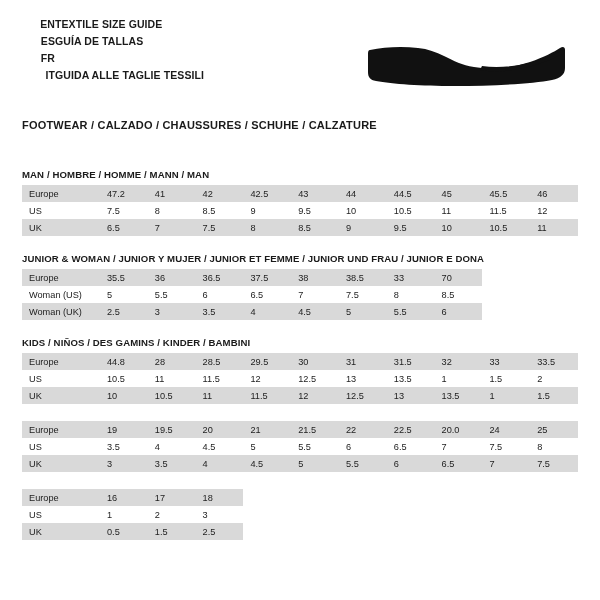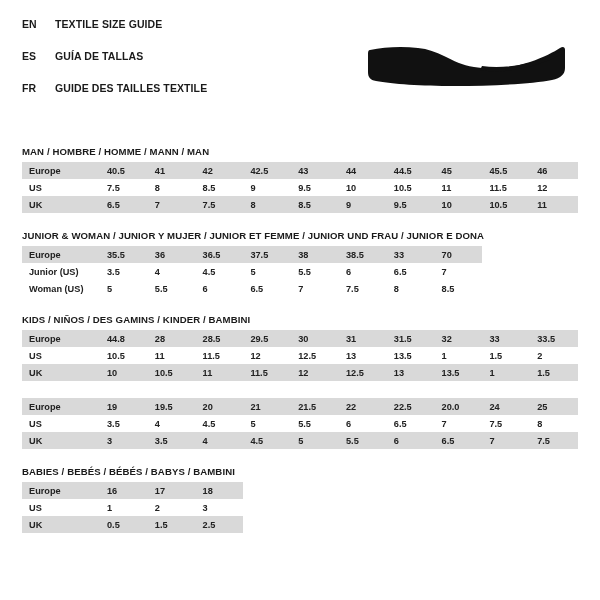--- a/index.html
+++ b/index.html
@@ -25,22 +25,23 @@
   
   .header {
     display: flex;
     justify-content: space-between;
     align-items: flex-start;
     height: 92px;
   }
   .lang-block {
     display: flex;
     flex-direction: column;
-    gap: 17px;
+    gap: 2px;
     padding-top: 1px;
+    text-align: right;
   }
   .lang-row {
     display: flex;
     font-size: 10.5px;
     line-height: 15px;
     font-weight: bold;
     letter-spacing: 0.1px;
   }
   .lang-code {
     width: 33px;
@@ -74,21 +75,20 @@
   .section-title {
     font-size: 9.6px;
     font-weight: bold;
     letter-spacing: 0.1px;
     padding-bottom: 5px;
   }
   table {
     border-collapse: collapse;
     width: 100%;
     table-layout: fixed;
-    font-weight: bold;
   }
   td {
     font-size: 9.2px;
     height: 17px;
     padding: 0 0 0 7px;
     color: #222;
     white-space: nowrap;
     overflow: hidden;
   }
   tr.shaded td { background: #d9d9d9; }
@@ -105,21 +105,24 @@
         <div class="lang-row">
           <span class="lang-code">EN</span>
           <span class="lang-title">TEXTILE SIZE GUIDE</span>
         </div>
         <div class="lang-row">
           <span class="lang-code">ES</span>
           <span class="lang-title">GUÍA DE TALLAS</span>
         </div>
         <div class="lang-row">
           <span class="lang-code">FR</span>
-          <span class="lang-title">GUIDE DES TAILLES TEXTILE</span>
+        </div>
+        <div class="lang-row">
+          <span class="lang-code">IT</span>
+          <span class="lang-title">GUIDA ALLE TAGLIE TESSILI</span>
         </div>
       </div>
     <div class="shoe-wrap">
       <svg viewBox="0 0 210 82" width="210" height="82" xmlns="http://www.w3.org/2000/svg">
         <path fill="#111111" d="M8 34
           C 22 31, 40 30, 56 32
           C 66 33, 74 36, 82 40
           C 92 45, 100 49, 112 51
           C 128 54, 150 52, 168 46
           C 182 41, 192 36, 198 32
@@ -129,20 +132,21 @@
           C 170 68, 130 70, 92 70
           C 60 70, 30 68, 14 65
           C 8 64, 6 61, 6 56
           L 6 38
           C 6 35, 6.5 34.2, 8 34 Z"></path>
         <path fill="#111111" d="M120 50 C 140 53, 165 49, 184 42 C 193 38.5, 199 35, 202 32 L 203 36 C 196 41, 184 46, 170 50 C 152 55, 132 57, 118 54 Z"></path>
       </svg>
     </div>
   </div>
 
+  <div class="cat-title">FOOTWEAR / CALZADO / CHAUSSURES / SCHUHE / CALZATURE</div>
 
   <div id="sections-host">
       <div class="section first">
         <div class="section-title">MAN / HOMBRE / HOMME / MANN / MAN</div>
         <table>
           <colgroup>
             <col style="width: 78px;">
             <col style="width: 47.8px;">
             <col style="width: 47.8px;">
             <col style="width: 47.8px;">
@@ -150,21 +154,21 @@
             <col style="width: 47.8px;">
             <col style="width: 47.8px;">
             <col style="width: 47.8px;">
             <col style="width: 47.8px;">
             <col style="width: 47.8px;">
             <col style="width: 47.8px;">
           </colgroup>
           <tbody>
             <tr class="shaded">
               <td class="label">Europe</td>
-              <td>40.5</td>
+              <td>47.2</td>
               <td>41</td>
               <td>42</td>
               <td>42.5</td>
               <td>43</td>
               <td>44</td>
               <td>44.5</td>
               <td>45</td>
               <td>45.5</td>
               <td>46</td>
             </tr>
@@ -221,42 +225,42 @@
               <td>36.5</td>
               <td>37.5</td>
               <td>38</td>
               <td>38.5</td>
               <td>33</td>
               <td>70</td>
               <td style="background: rgb(255, 255, 255);"></td>
               <td style="background: rgb(255, 255, 255);"></td>
             </tr>
             <tr class="plain">
-              <td class="label">Junior (US)</td>
-              <td>3.5</td>
-              <td>4</td>
-              <td>4.5</td>
-              <td>5</td>
-              <td>5.5</td>
-              <td>6</td>
-              <td>6.5</td>
-              <td>7</td>
-              <td style="background: rgb(255, 255, 255);"></td>
-              <td style="background: rgb(255, 255, 255);"></td>
-            </tr>
-            <tr class="plain">
               <td class="label">Woman (US)</td>
               <td>5</td>
               <td>5.5</td>
               <td>6</td>
               <td>6.5</td>
               <td>7</td>
               <td>7.5</td>
               <td>8</td>
               <td>8.5</td>
+              <td style="background: rgb(255, 255, 255);"></td>
+              <td style="background: rgb(255, 255, 255);"></td>
+            </tr>
+            <tr class="shaded">
+              <td class="label">Woman (UK)</td>
+              <td>2.5</td>
+              <td>3</td>
+              <td>3.5</td>
+              <td>4</td>
+              <td>4.5</td>
+              <td>5</td>
+              <td>5.5</td>
+              <td>6</td>
               <td style="background: rgb(255, 255, 255);"></td>
               <td style="background: rgb(255, 255, 255);"></td>
             </tr>
           </tbody>
         </table>
       </div>
       <div class="section">
         <div class="section-title">KIDS / NIÑOS / DES GAMINS / KINDER / BAMBINI</div>
         <table>
           <colgroup>
@@ -367,21 +371,20 @@
               <td>5.5</td>
               <td>6</td>
               <td>6.5</td>
               <td>7</td>
               <td>7.5</td>
             </tr>
           </tbody>
         </table>
       </div>
       <div class="section">
-        <div class="section-title">BABIES / BEBÉS / BÉBÉS / BABYS / BAMBINI</div>
         <table>
           <colgroup>
             <col style="width: 78px;">
             <col style="width: 47.8px;">
             <col style="width: 47.8px;">
             <col style="width: 47.8px;">
             <col style="width: 47.8px;">
             <col style="width: 47.8px;">
             <col style="width: 47.8px;">
             <col style="width: 47.8px;">

